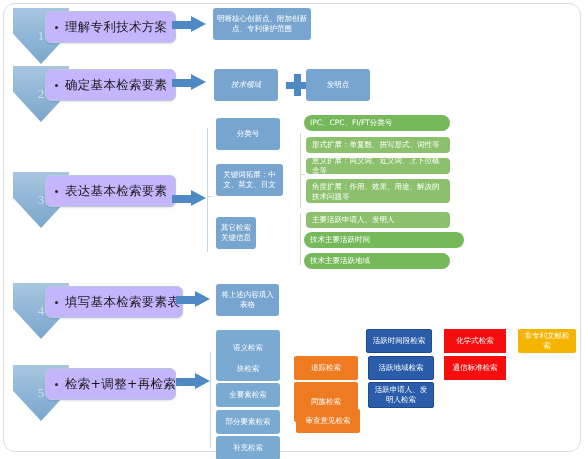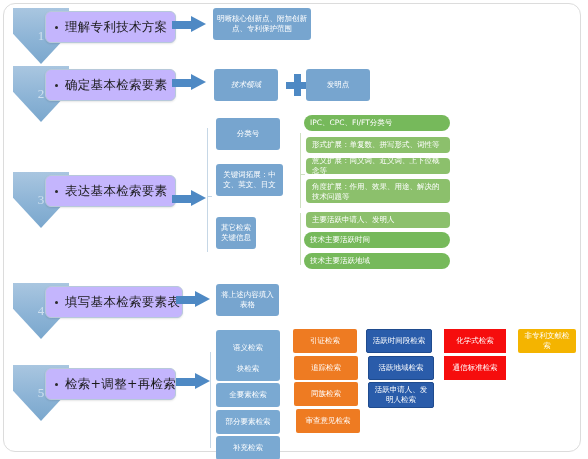--- a/index.html
+++ b/index.html
@@ -112,21 +112,21 @@
 
   <div class="rail-g" style="left:300px;top:133px;height:75px;"></div>
   <div class="rail-g" style="left:300px;top:213px;height:52px;"></div>
   <div class="tick" style="left:300px;top:174px;background:#cfe0c2;"></div>
 
   <div class="box b-green lbox" style="left:304px;top:115px;width:146px;height:16px;">IPC、CPC、FI/FT分类号</div>
   <div class="box b-green-l lbox" style="left:306px;top:137px;width:144px;height:16px;">形式扩展：单复数、拼写形式、词性等</div>
   <div class="box b-green-l lbox" style="left:306px;top:158px;width:144px;height:16px;">意义扩展：同义词、近义词、上下位概念等</div>
   <div class="box b-green-l lbox" style="left:306px;top:179px;width:144px;height:24px;align-items:flex-start;padding-top:3px;">角度扩展：作用、效果、用途、解决的技术问题等</div>
   <div class="box b-green-l lbox" style="left:306px;top:212px;width:144px;height:16px;">主要活跃申请人、发明人</div>
-  <div class="box b-green lbox" style="left:304px;top:232px;width:146px;height:16px;">技术主要活跃时间</div>
+  <div class="box b-green lbox" style="left:304px;top:232px;width:160px;height:16px;">技术主要活跃时间</div>
   <div class="box b-green lbox" style="left:304px;top:253px;width:146px;height:16px;">技术主要活跃地域</div>
 
   <div class="step" style="left:13px;top:283px;">
     <div class="chev"></div>
     <div class="chev-num">4</div>
     <div class="pill" style="width:138px;">
       <span class="dot"></span>
       <span class="txt">填写基本检索要素表</span>
     </div>
   </div>
@@ -150,23 +150,22 @@
     </div>
 
   <div class="rail" style="left:210px;top:352px;height:96px;"></div>
 
   <div class="box b-blue2" style="left:216px;top:330px;width:64px;height:36px;">语义检索</div>
   <div class="box b-blue2" style="left:216px;top:357px;width:64px;height:24px;">块检索</div>
   <div class="box b-blue2" style="left:216px;top:383px;width:64px;height:24px;">全要素检索</div>
   <div class="box b-blue2" style="left:216px;top:410px;width:64px;height:24px;">部分要素检索</div>
   <div class="box b-blue2" style="left:216px;top:436px;width:64px;height:24px;">补充检索</div>
 
-  <div class="box b-orange" style="left:293px;top:329px;width:64px;height:24px;">引证检索</div>
   <div class="box b-orange" style="left:294px;top:356px;width:64px;height:24px;">追踪检索</div>
-  <div class="box b-orange" style="left:294px;top:382px;width:64px;height:24px;">同族检索</div>
+  <div class="box b-orange" style="left:294px;top:382px;width:64px;height:40px;">同族检索</div>
   <div class="box b-orange" style="left:296px;top:409px;width:64px;height:24px;">审查意见检索</div>
 
   <div class="box b-dblue" style="left:366px;top:329px;width:66px;height:24px;">活跃时间段检索</div>
   <div class="box b-dblue" style="left:368px;top:356px;width:66px;height:24px;">活跃地域检索</div>
   <div class="box b-dblue" style="left:368px;top:382px;width:66px;height:26px;">活跃申请人、发明人检索</div>
 
   <div class="box b-red" style="left:444px;top:329px;width:62px;height:24px;">化学式检索</div>
   <div class="box b-red" style="left:444px;top:356px;width:62px;height:24px;">通信标准检索</div>
 
   <div class="box b-yellow" style="left:518px;top:329px;width:58px;height:24px;">非专利文献检索</div>

